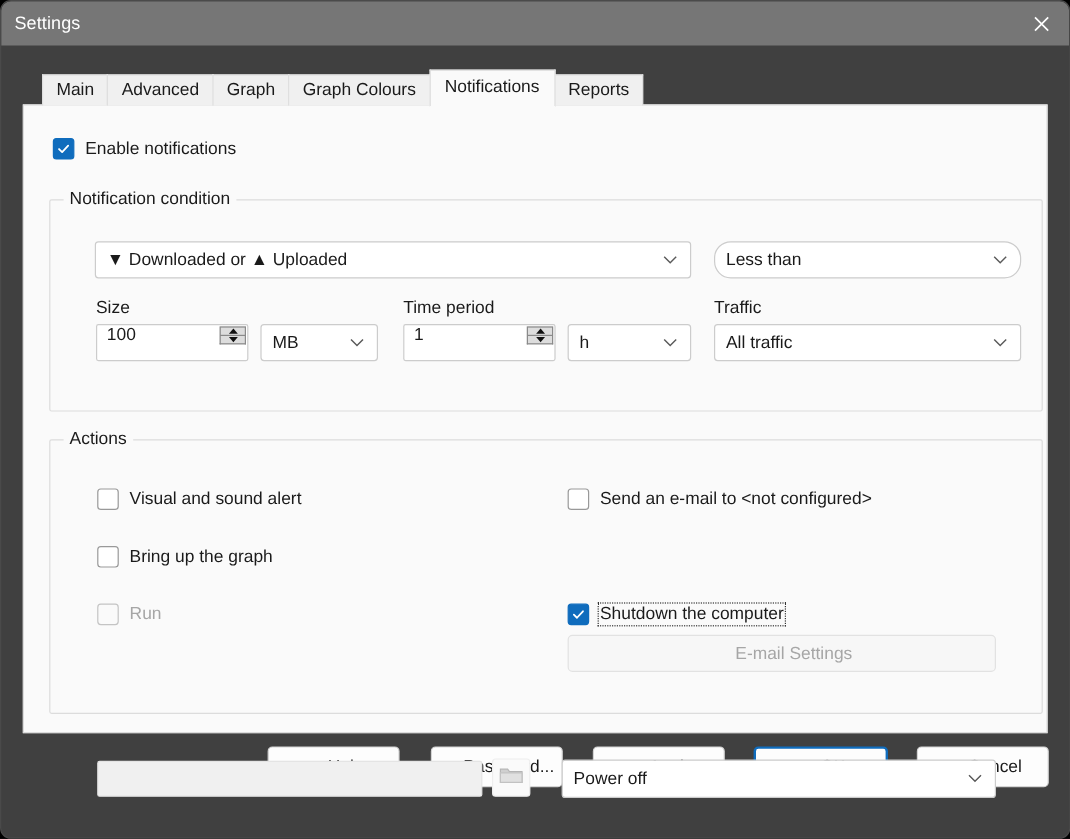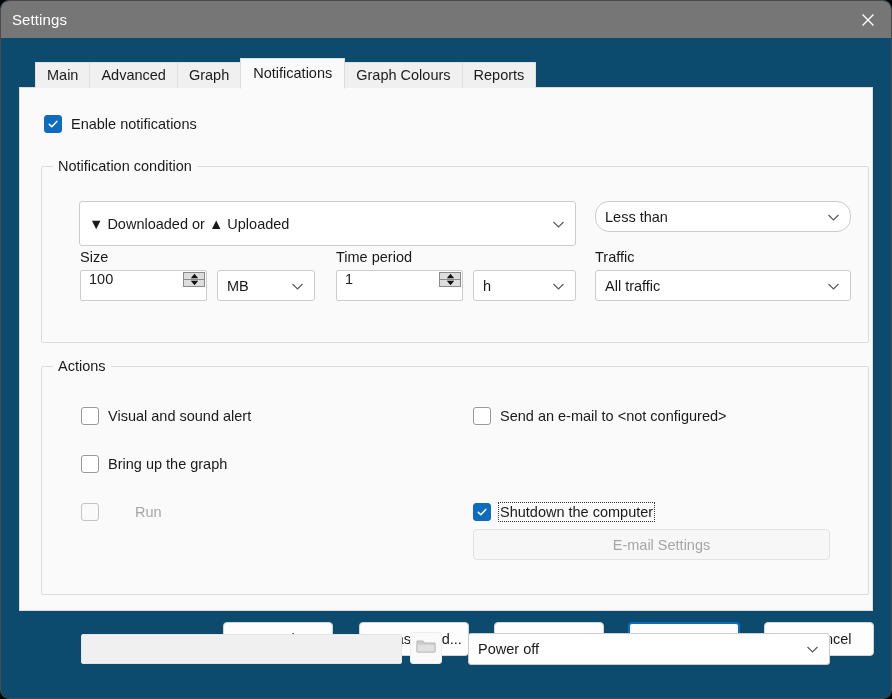--- a/index.html
+++ b/index.html
@@ -11,21 +11,21 @@
     overflow: hidden;
     font-family: "Liberation Sans", sans-serif;
   }
 
   #dialog {
     position: absolute;
     left: 0; top: 0;
     width: 892px;
     height: 699px;
     box-sizing: border-box;
-    background: #0c4a6e;
+    background: #404040;
     border-radius: 9px;
     border: 1px solid #4a4a4a;
     overflow: hidden;
     display: flex;
     flex-direction: column;
   }
 
   
   #titlebar {
     height: 37px;
@@ -328,40 +328,40 @@
           <path d="M3.5 3.5 L14.5 14.5 M14.5 3.5 L3.5 14.5" stroke="#ffffff" stroke-width="1.4" fill="none"></path>
         </svg>
       </span>
     </div>
   </div>
 
   <div id="tabstrip">
     <div class="tab">Main</div>
     <div class="tab">Advanced</div>
     <div class="tab">Graph</div>
+    <div class="tab">Graph Colours</div>
     <div class="tab active">Notifications</div>
-    <div class="tab">Graph Colours</div>
     <div class="tab">Reports</div>
   </div>
 
   <div id="tabpage">
 
     <div id="enable-row" class="cbrow">
       <span class="checkbox checked">
         <svg width="12" height="12" viewBox="0 0 12 12">
           <path d="M2.2 6.2 L4.8 8.8 L9.8 3.4" stroke="#ffffff" stroke-width="1.5" fill="none" stroke-linecap="round" stroke-linejoin="round"></path>
         </svg>
       </span>
       <span class="cblabel">Enable notifications</span>
     </div>
 
     <div class="groupbox" id="group-condition">
       <span class="grouptitle">Notification condition</span>
 
-      <div class="combo" style="left:37px; top:34px; width:497px; height:45px;">
+      <div class="combo" style="left:37px; top:34px; width:497px; height:31px;">
         <span>▼ Downloaded or ▲ Uploaded</span>
         <span class="chev">
           <svg width="13" height="9" viewBox="0 0 13 9">
               <path d="M1.5 2 L6.5 7 L11.5 2" stroke="#5a5a5a" stroke-width="1.2" fill="none"></path>
             </svg>
         </span>
       </div>
 
       <div class="combo" style="left:553px; top:34px; width:256px; height:31px;border-radius:14px;">
         <span>Less than</span>
@@ -439,21 +439,21 @@
       <div class="cbrow" style="position:absolute; left:39px; top:40px;">
         <span class="checkbox"></span>
         <span class="cblabel">Visual and sound alert</span>
       </div>
 
       <div class="cbrow" style="position:absolute; left:39px; top:88px;">
         <span class="checkbox"></span>
         <span class="cblabel">Bring up the graph</span>
       </div>
 
-      <div class="cbrow" style="position:absolute; left:39px; top:136px;gap:27px;">
+      <div class="cbrow" style="position:absolute; left:39px; top:136px;">
         <span class="checkbox disabled"></span>
         <span class="cblabel disabled">Run</span>
       </div>
 
       <div id="run-path-field" title=""></div>
 
       <div id="browse-button">
         <span>
           <svg width="20" height="16" viewBox="0 0 20 16">
             <path d="M1 3 h6 l1.6 2 H19 v9 H1 Z" fill="#cfcfcf" stroke="#b5b5b5" stroke-width="1"></path>

